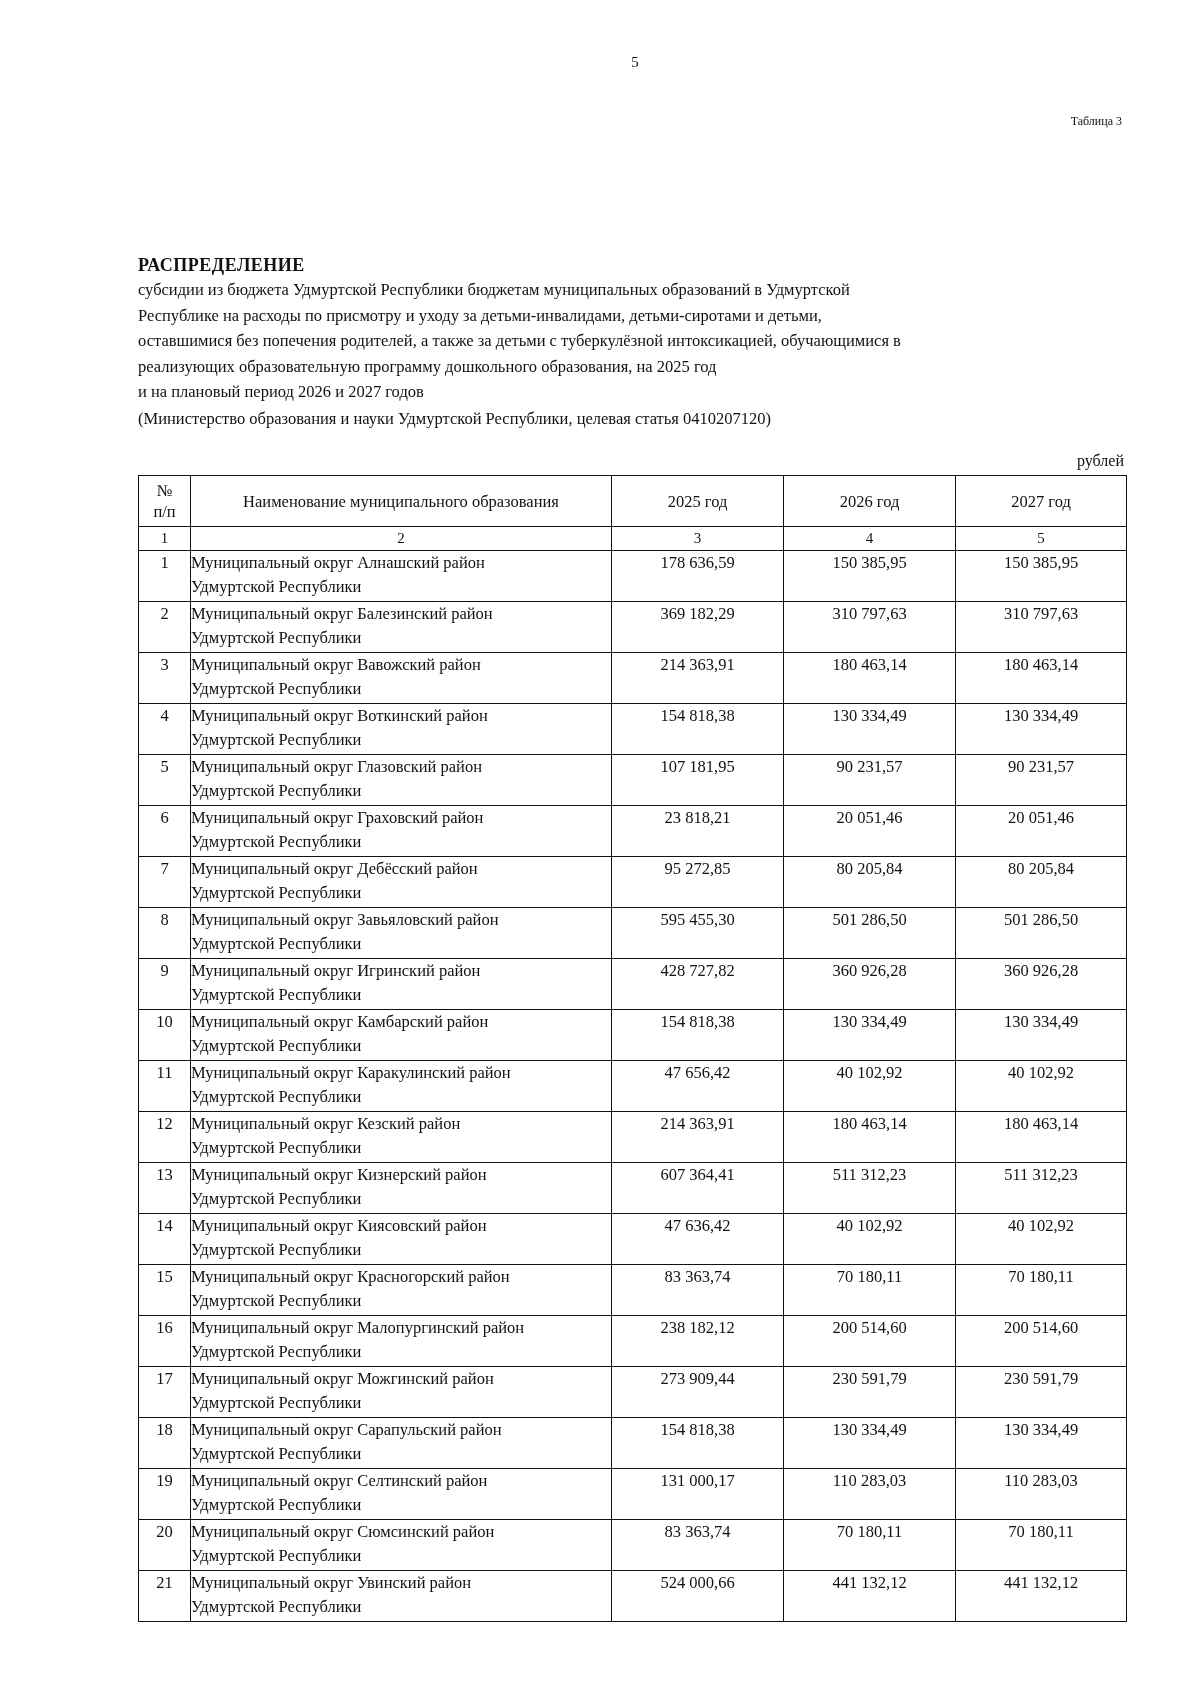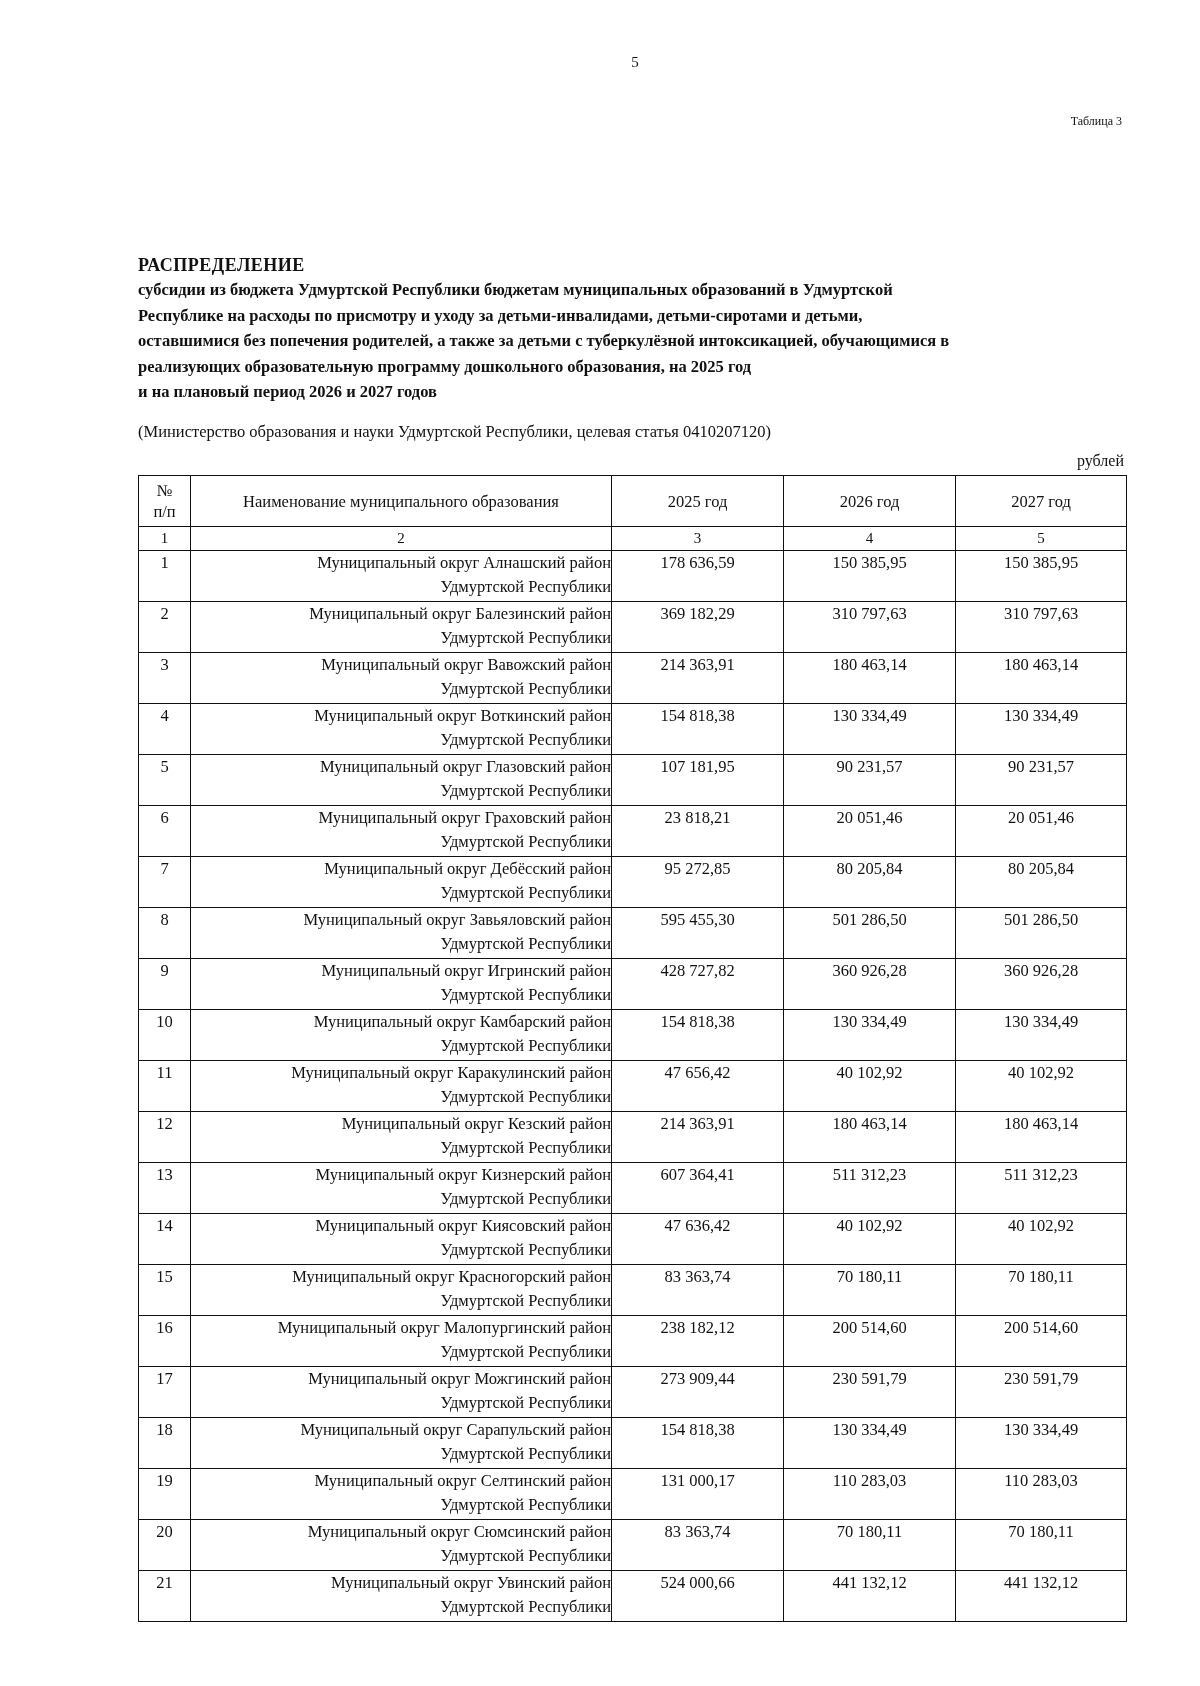--- a/index.html
+++ b/index.html
@@ -4,35 +4,35 @@
 <style>
   html, body { margin: 0; padding: 0; background: #ffffff; }
   body {
     width: 1200px; height: 1686px; position: relative; overflow: hidden;
     font-family: "Liberation Serif", "DejaVu Serif", serif; color: #111111;
   }
   .page-number { position: absolute; top: 54px; left: 0; width: 1270px; text-align: center; font-size: 15px; }
   .table-label { position: absolute; top: 114px; right: 78px; font-size: 12px; }
   .title-block { position: absolute; top: 253px; left: 138px; width: 988px; }
   .title-main { font-weight: bold; font-size: 18px; line-height: 24px; letter-spacing: 0.5px; }
-  .title-line { font-weight: bold; font-size: 16.5px; line-height: 25.5px; white-space: nowrap; }
-  .title-sub { font-size: 16.5px; line-height: 25px; margin-top: 14px; white-space: nowrap; }
+  .title-line { font-weight: normal; font-size: 16.5px; line-height: 25.5px; white-space: nowrap; }
+  .title-sub { font-size: 16.5px; line-height: 25px; margin-top: 1px; white-space: nowrap; }
   .units { position: absolute; top: 452px; right: 76px; font-size: 16px; }
   table.dist {
     position: absolute; top: 475px; left: 138px; width: 988px;
     border-collapse: collapse; table-layout: fixed; font-size: 16.5px;
   }
   table.dist td, table.dist th {
     border: 1.5px solid #111111; padding: 0; font-weight: normal; vertical-align: top;
   }
   table.dist th { vertical-align: middle; text-align: center; height: 50px; line-height: 21px; }
   table.dist tr.colnum td { text-align: center; height: 23px; line-height: 23px; font-size: 15px; }
   table.dist tr.row td { height: 50px; line-height: 24px; }
   td.num { text-align: center; padding-top: 1px; }
-  td.name { padding-left: 3px; text-align: right; }
+  td.name { padding-left: 3px; text-align: left; }
   td.val { text-align: center; padding-top: 1px; }
   col.c-num { width: 52px; }
   col.c-name { width: 421px; }
   col.c-y { width: 172px; }
   col.c-y3 { width: 171px; }
 </style>
 </head>
 <body>
 
 <div class="page-number">5</div>

